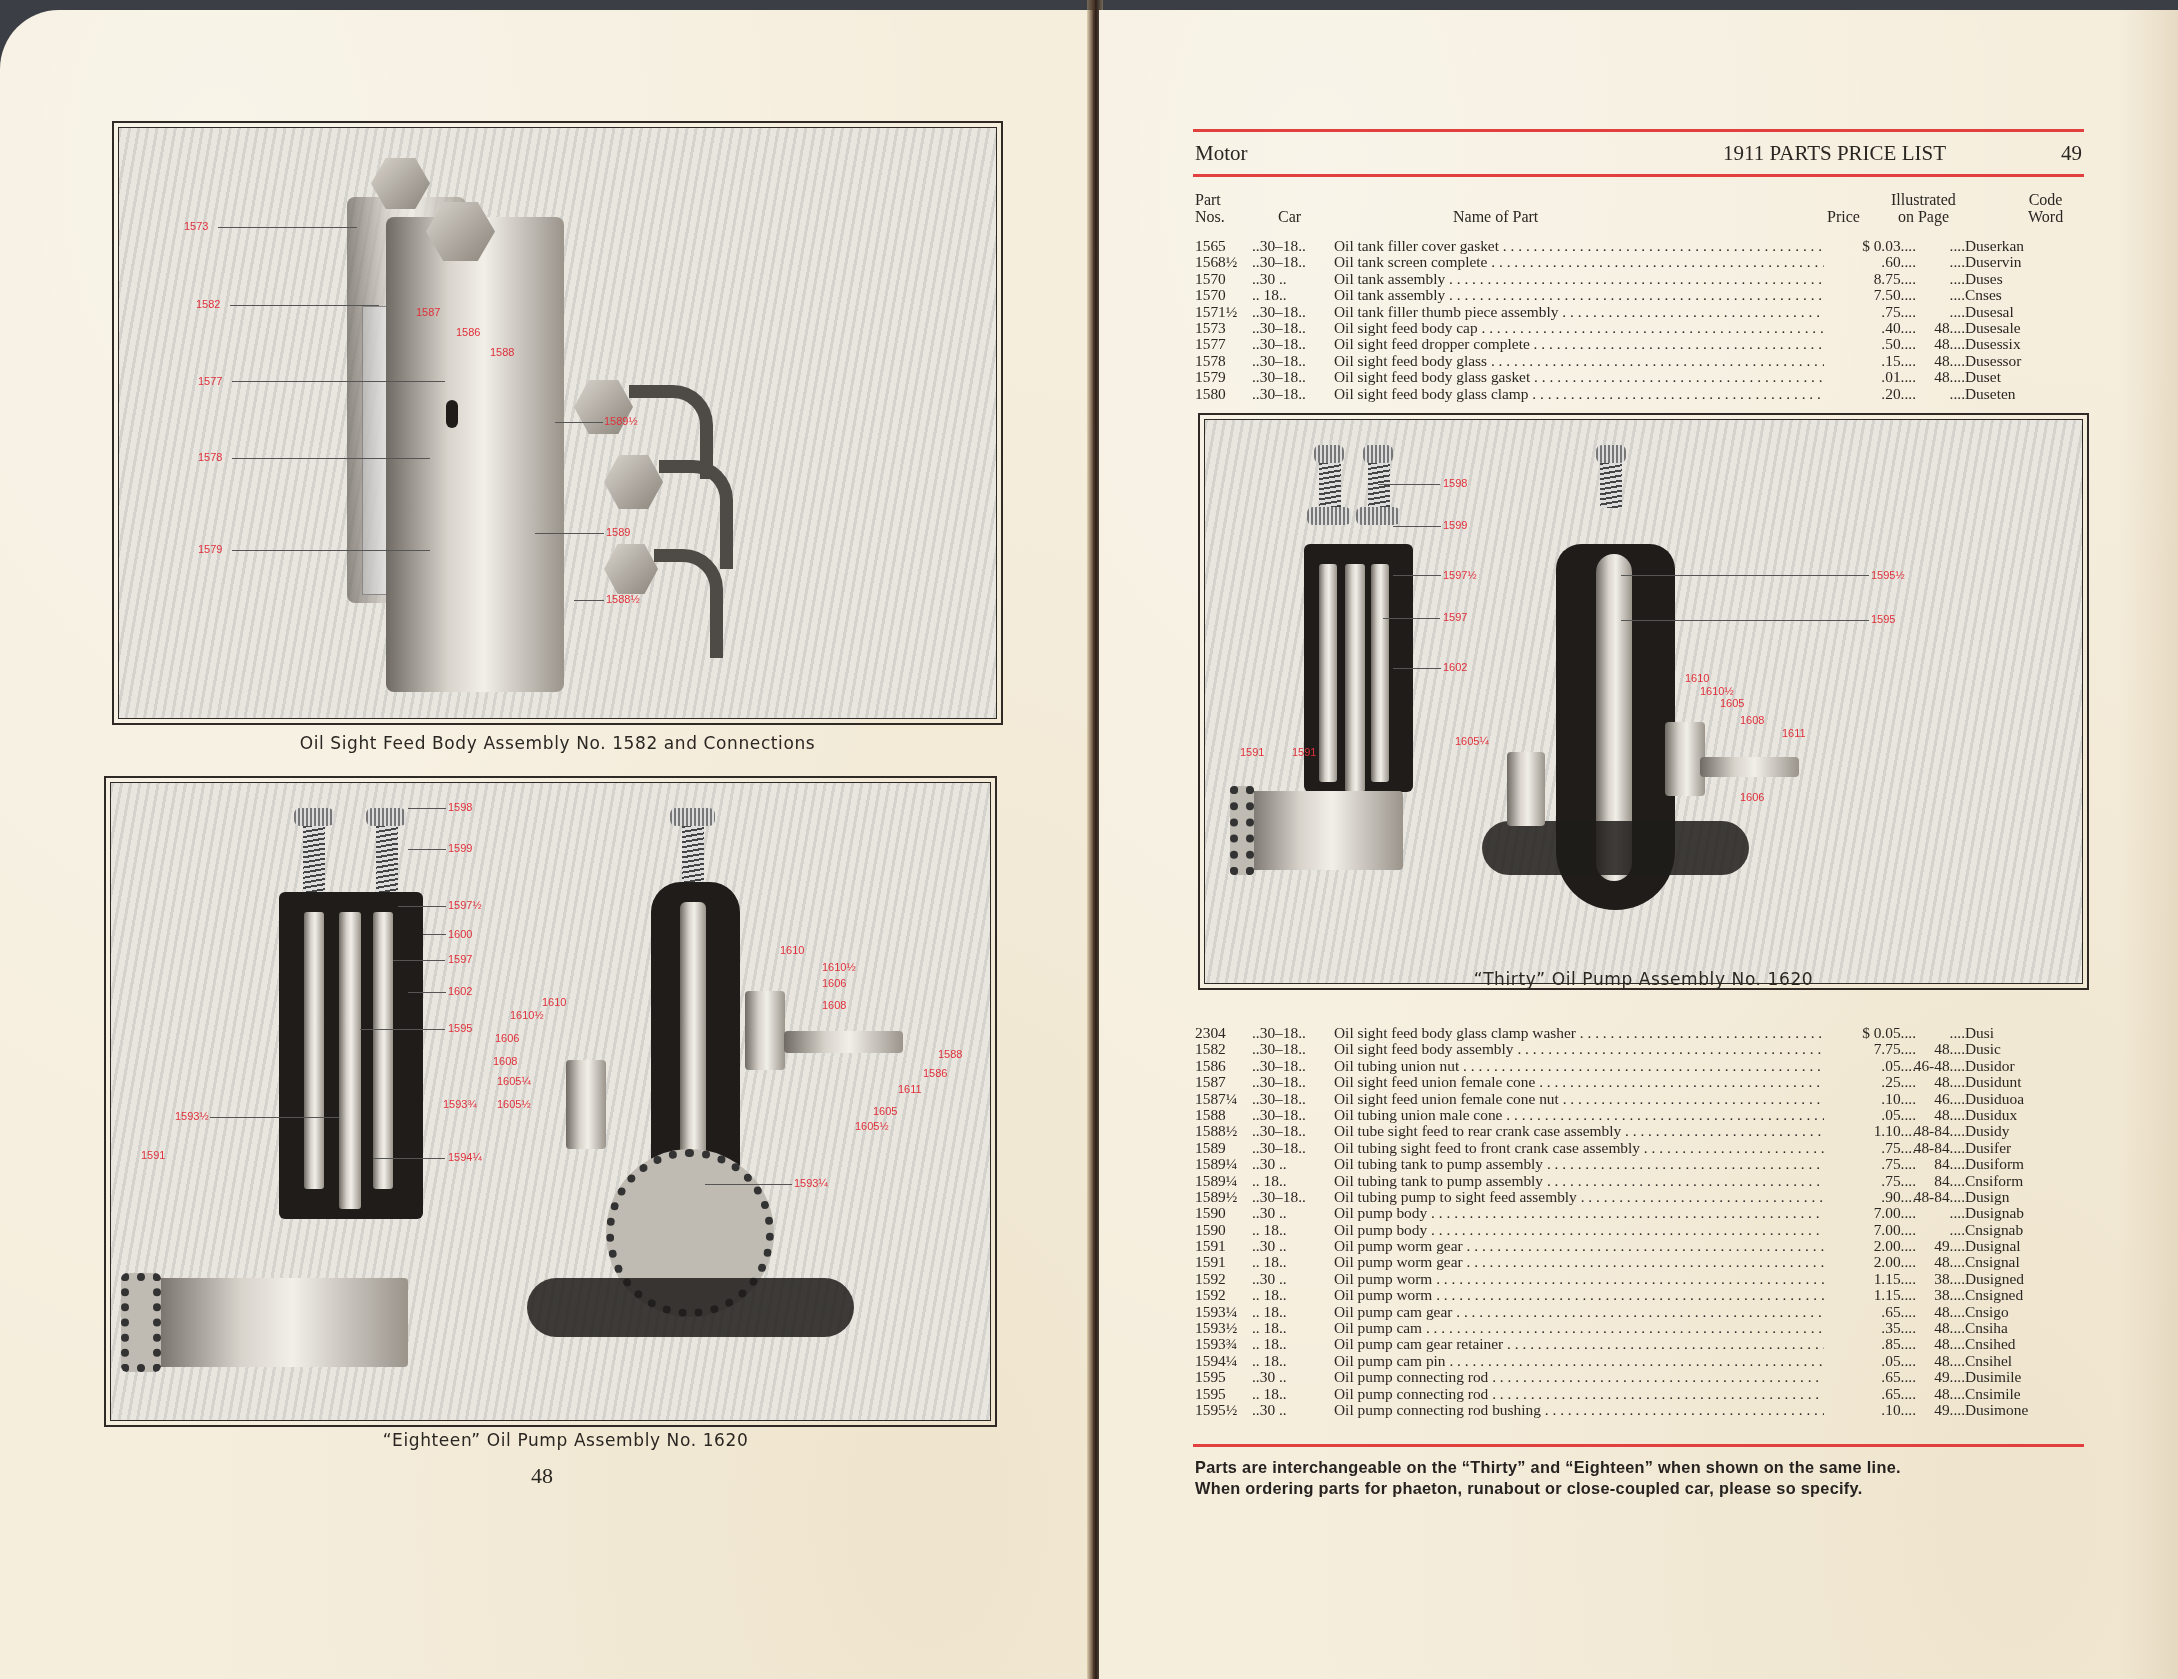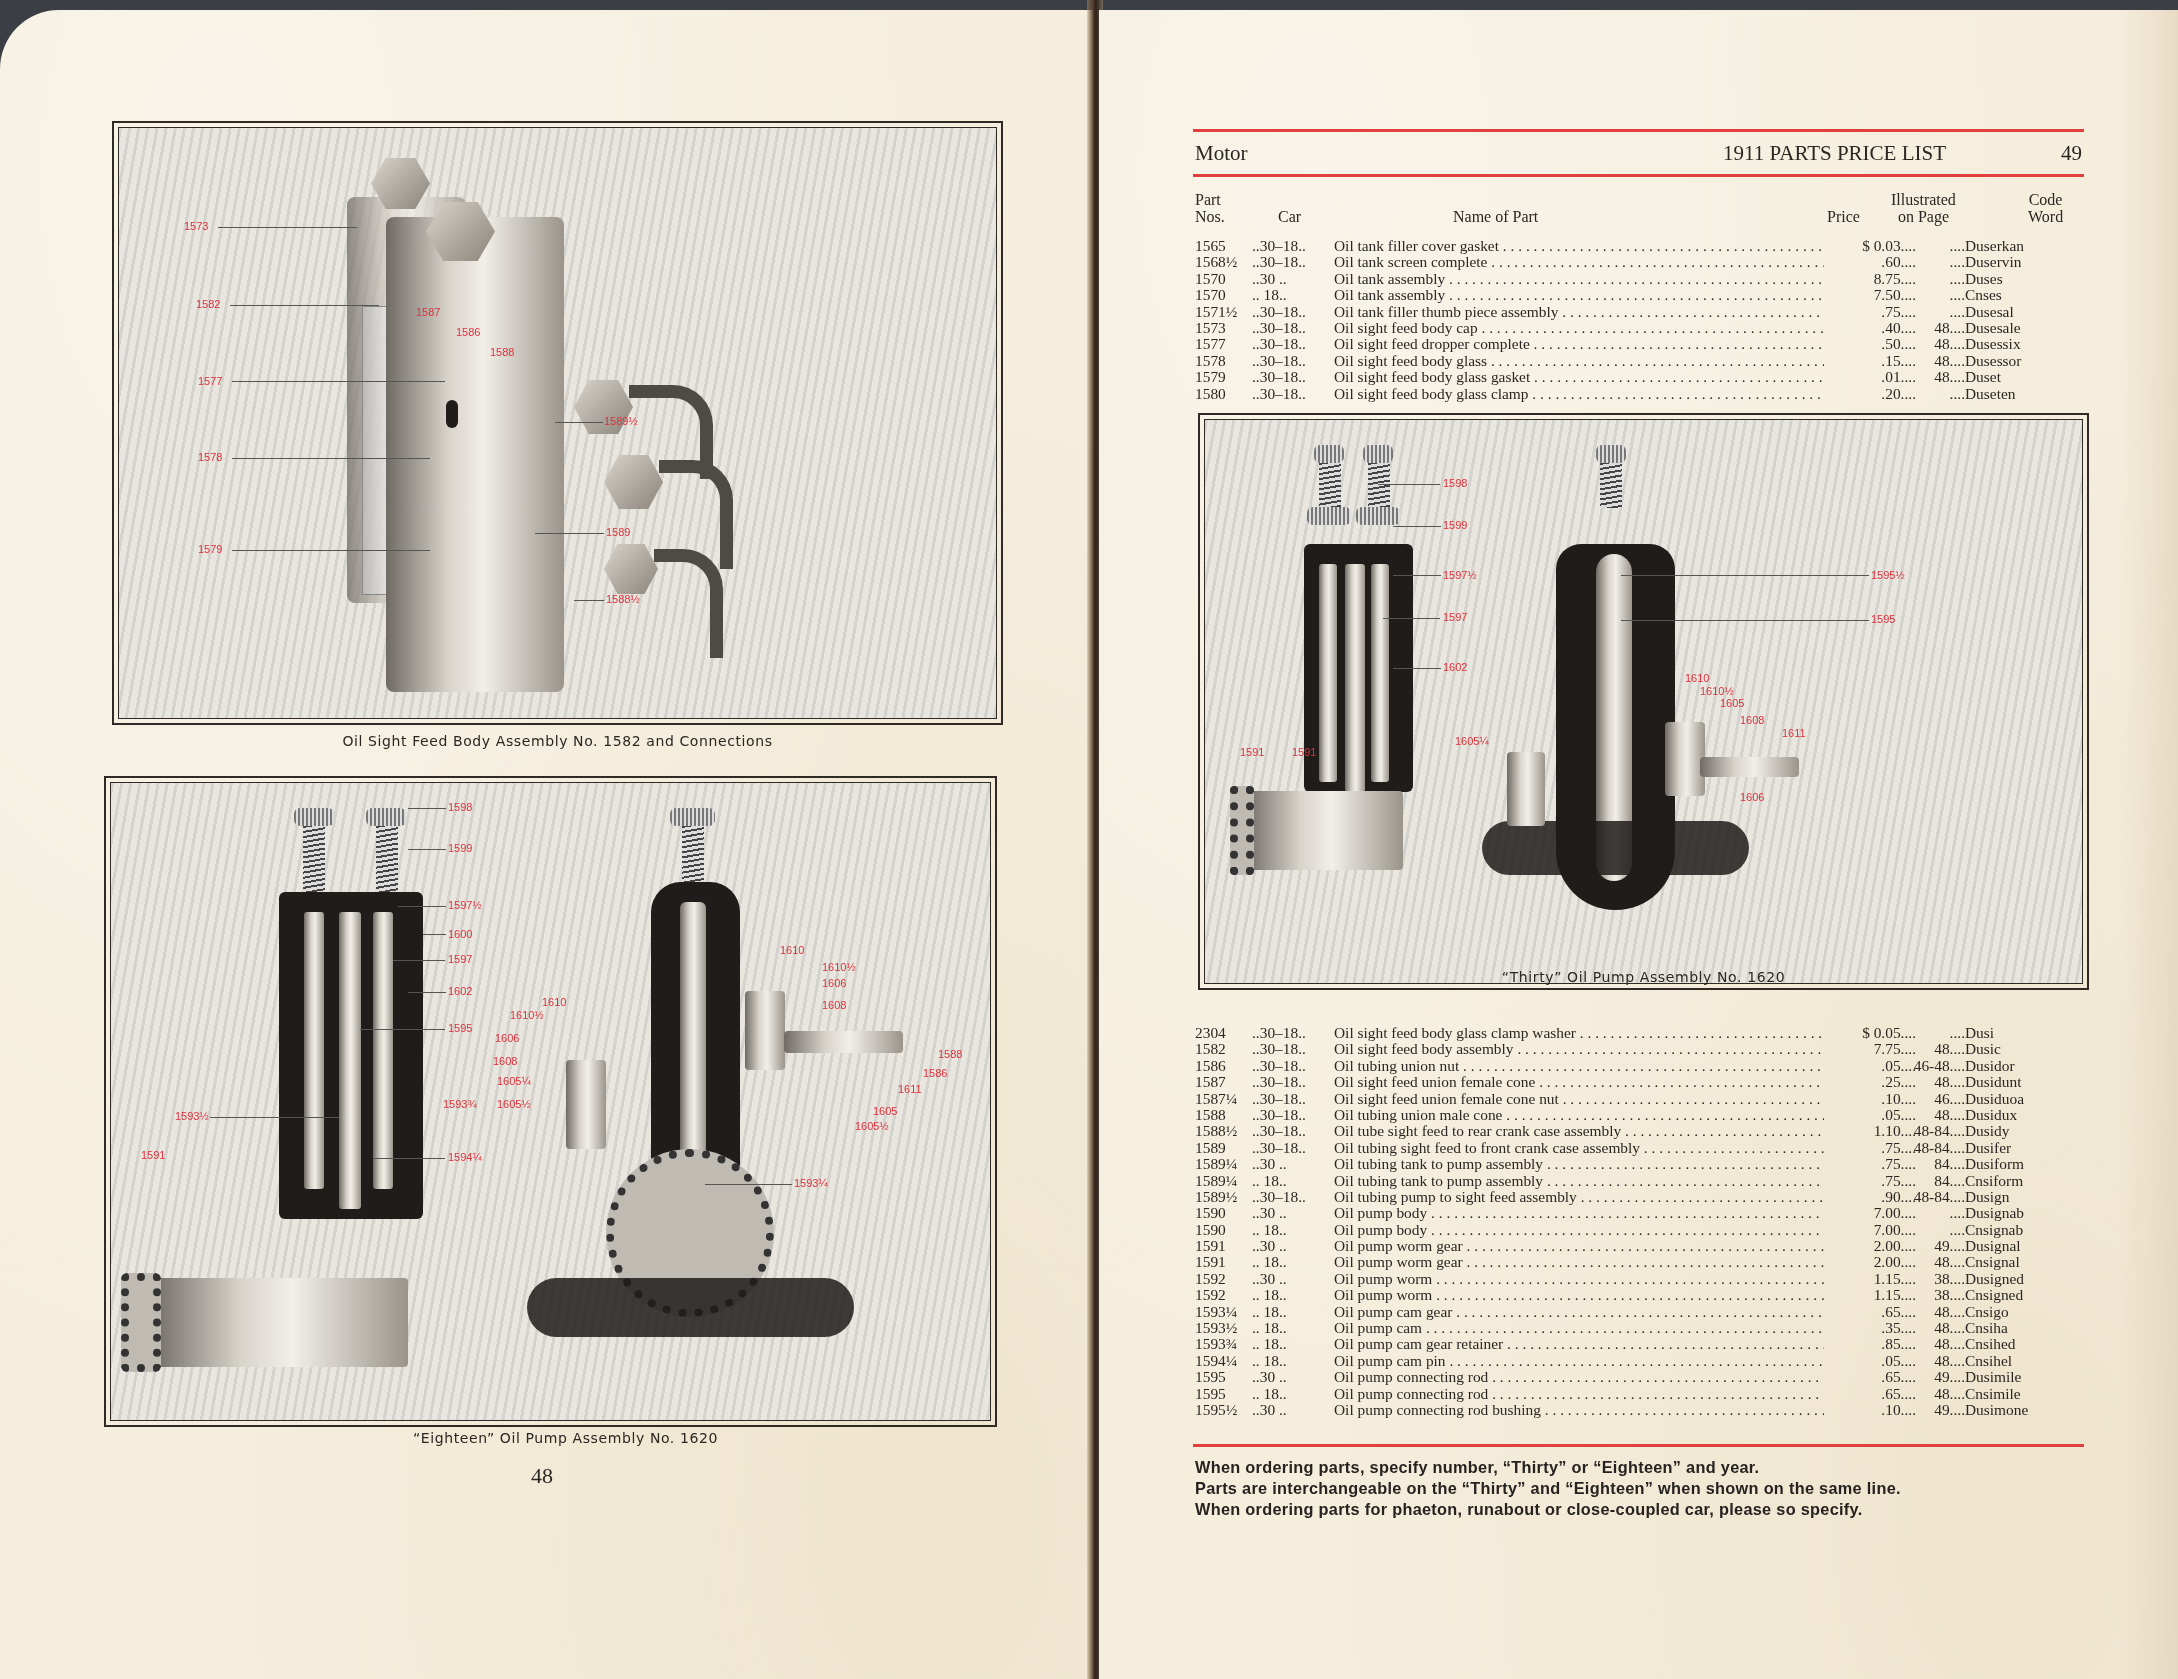--- a/index.html
+++ b/index.html
@@ -30,21 +30,21 @@
   .frame {
     position:absolute; border:2px solid #2f2a26; padding:4px; box-sizing:border-box;
   }
   .frame-inner {
     width:100%; height:100%; border:1.5px solid #2f2a26; box-sizing:border-box; position:relative; overflow:hidden;
     background-color:#e9e6df;
     background-image: repeating-linear-gradient(100deg, rgba(160,160,160,0.28) 0 3px, rgba(255,255,255,0) 3px 9px);
   }
   .caption {
     position:absolute; text-align:center; font-family:"DejaVu Sans", sans-serif;
-    font-size:14px; letter-spacing:0.6px; color:#2a2622;
+    font-size:17px; letter-spacing:0.6px; color:#2a2622;
   }
   .page-number { position:absolute; font-size:22px; color:#2a2622; }
 
   
   .callout {
     position:absolute; font-family:"Liberation Sans", sans-serif; font-size:11px; color:#e0303a;
     white-space:nowrap;
   }
   .leader { position:absolute; height:1px; background:#555; }
   .metal { position:absolute; background:linear-gradient(90deg,#6f6a63,#d8d3cb 35%,#f2efe9 55%,#9a948b); border-radius:8px; }
@@ -536,20 +536,19 @@
         <span class="c-name">Oil pump connecting rod bushing . . . . . . . . . . . . . . . . . . . . . . . . . . . . . . . . . . . . . . . . . . . . . . . . . . . . . . . . . . . . </span>
         <span class="c-price">.10....</span>
         <span class="c-page">49....</span>
         <span class="c-code">Dusimone</span>
       </div>
     </div>
 
   <div class="red-rule" style="left:94px; top:1434px; width:891px;"></div>
 
   <div class="notes" style="left:96px; top:1447px;">
-    <div>When ordering parts, specify number, “Thirty” or “Eighteen” and year.</div>
     <div>Parts are interchangeable on the “Thirty” and “Eighteen” when shown on the same line.</div>
     <div>When ordering parts for phaeton, runabout or close-coupled car, please so specify.</div>
   </div>
 
   <div class="right-edge"></div>
 </div>
 
 
 </body></html>

